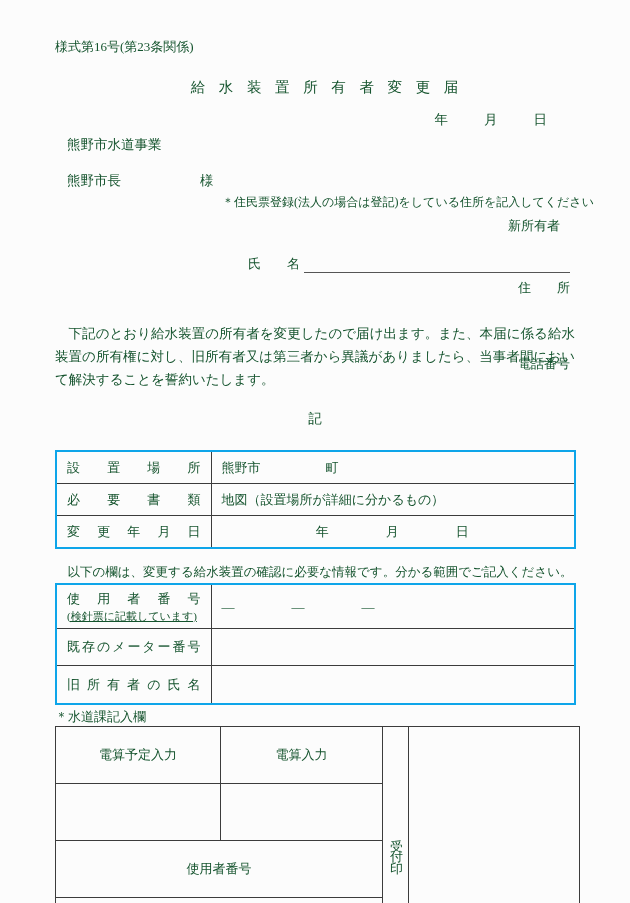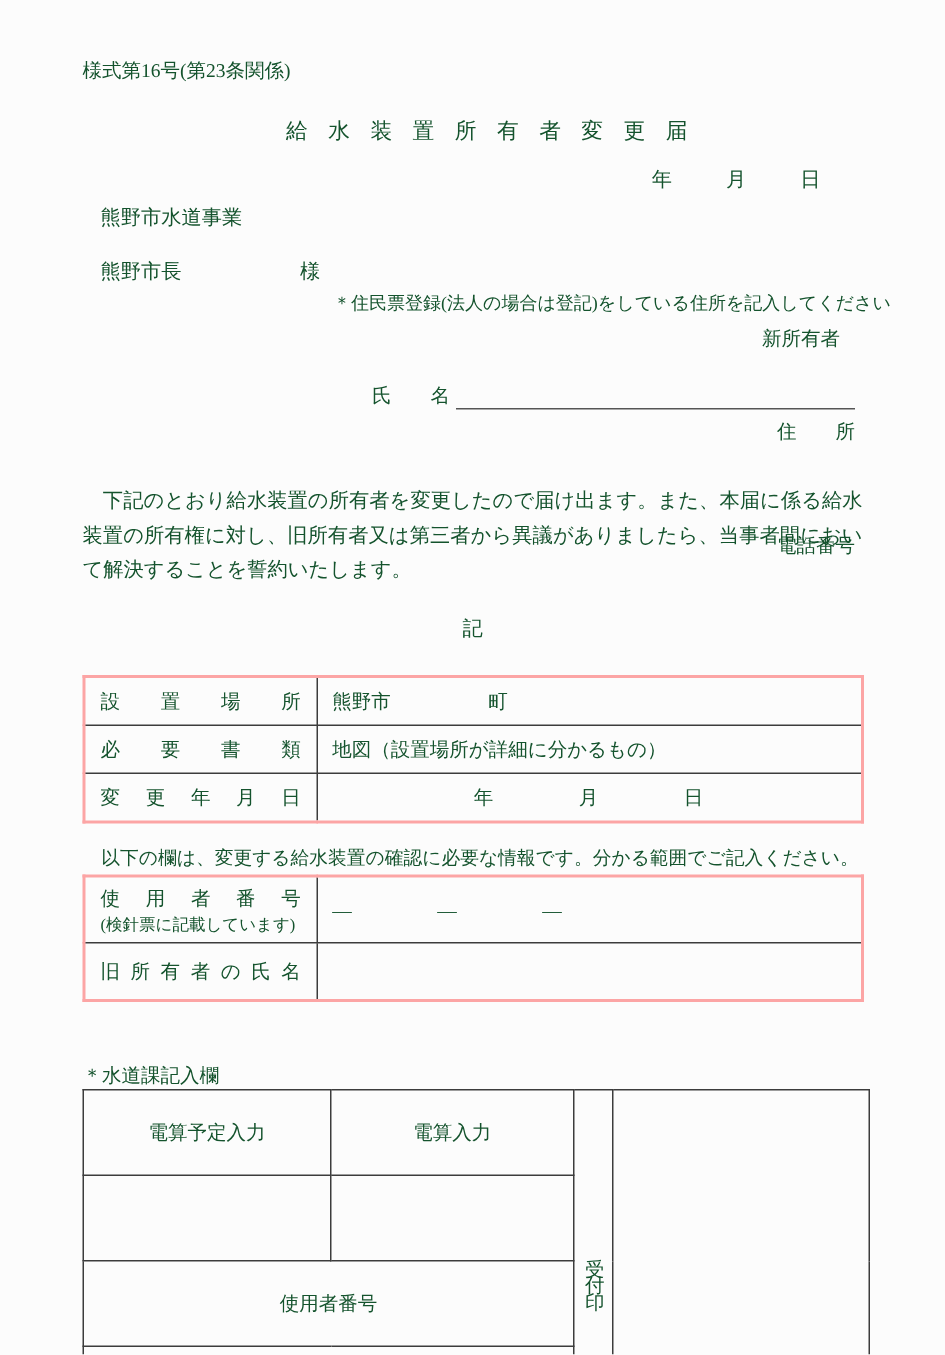--- a/index.html
+++ b/index.html
@@ -31,32 +31,32 @@
   .owner-row.r1{top:217px;flex-direction:column;}
   .owner-row.r2{top:255px;align-items:flex-end;}
   .owner-row.r3{top:293px;flex-direction:column;}
 
   
   .body-par{left:55px;top:322px;width:520px;line-height:23px;text-align:justify;font-size:13.5px;}
   .ki{left:0;top:410px;width:100%;text-align:center;font-size:13.5px;}
 
   
   table{border-collapse:collapse;table-layout:fixed;}
-  .t1,.t2{border:2px solid #fca5a5;width:521px;padding-left:42px;}
+  .t1,.t2{border:2px solid #0ea5e9;width:521px;padding-left:42px;}
   .t1 td,.t2 td{border:1px solid #3c3c3c;padding:0 10px;font-size:13px;vertical-align:middle;}
   .t1{left:55px;top:450px;}
   .t1 td{height:31px;}
   .t2{left:55px;top:583px;}
   .lbl{text-align:justify;text-align-last:justify;}
   .val{text-align:left;}
   .val.center{text-align:center;letter-spacing:1px;}
   .t2 .r1{height:43px;}
   .t2 .r2{height:36px;}
   .t2 .r3{height:37px;}
-  .sublabel{font-size:11px;text-align:left;text-align-last:left;margin-top:1px;white-space:nowrap;}
+  .sublabel{font-size:11px;text-align:left;text-align-last:left;margin-top:1px;white-space:nowrap;text-decoration:underline;}
   .dash-val{padding-left:68px;letter-spacing:1px;}
 
   .info-note{left:55px;top:564px;width:540px;font-size:12.5px;}
   .office-label{left:55px;top:708px;font-size:13px;}
 
   .t3{left:55px;top:726px;width:525px;border:1px solid #3c3c3c;}
   .t3 td{border:1px solid #3c3c3c;font-size:13px;vertical-align:middle;padding:16px 6px;}
   .t3 .hdr{text-align:center;height:24px;}
   .t3 .blank{height:24px;}
   .t3 .span-center{text-align:center;height:24px;}
@@ -128,20 +128,24 @@
       </colgroup>
     <tbody>
       <tr>
         <td class="r1">
           <div class="lbl">使用者番号</div>
           <div class="sublabel">(検針票に記載しています)</div>
         </td>
         <td class="val dash-val">―　　　　―　　　　―</td>
       </tr>
       <tr>
+        <td class="lbl r2">既存のメーター番号</td>
+        <td class="val"></td>
+      </tr>
+      <tr>
         <td class="lbl r3">旧所有者の氏名</td>
         <td class="val"></td>
       </tr>
     </tbody>
   </table>
 
   <div class="abs office-label">＊水道課記入欄</div>
 
   <table class="abs t3">
     <colgroup>

